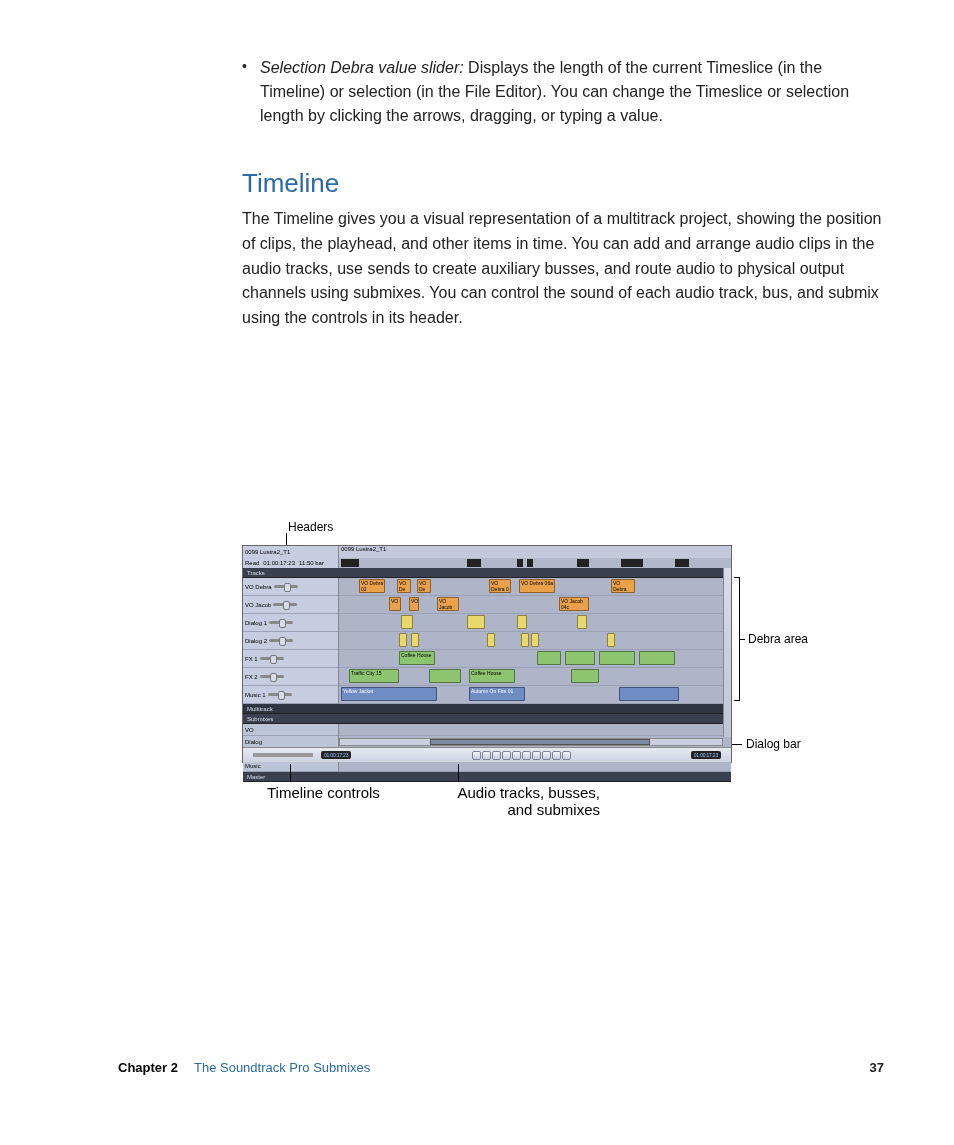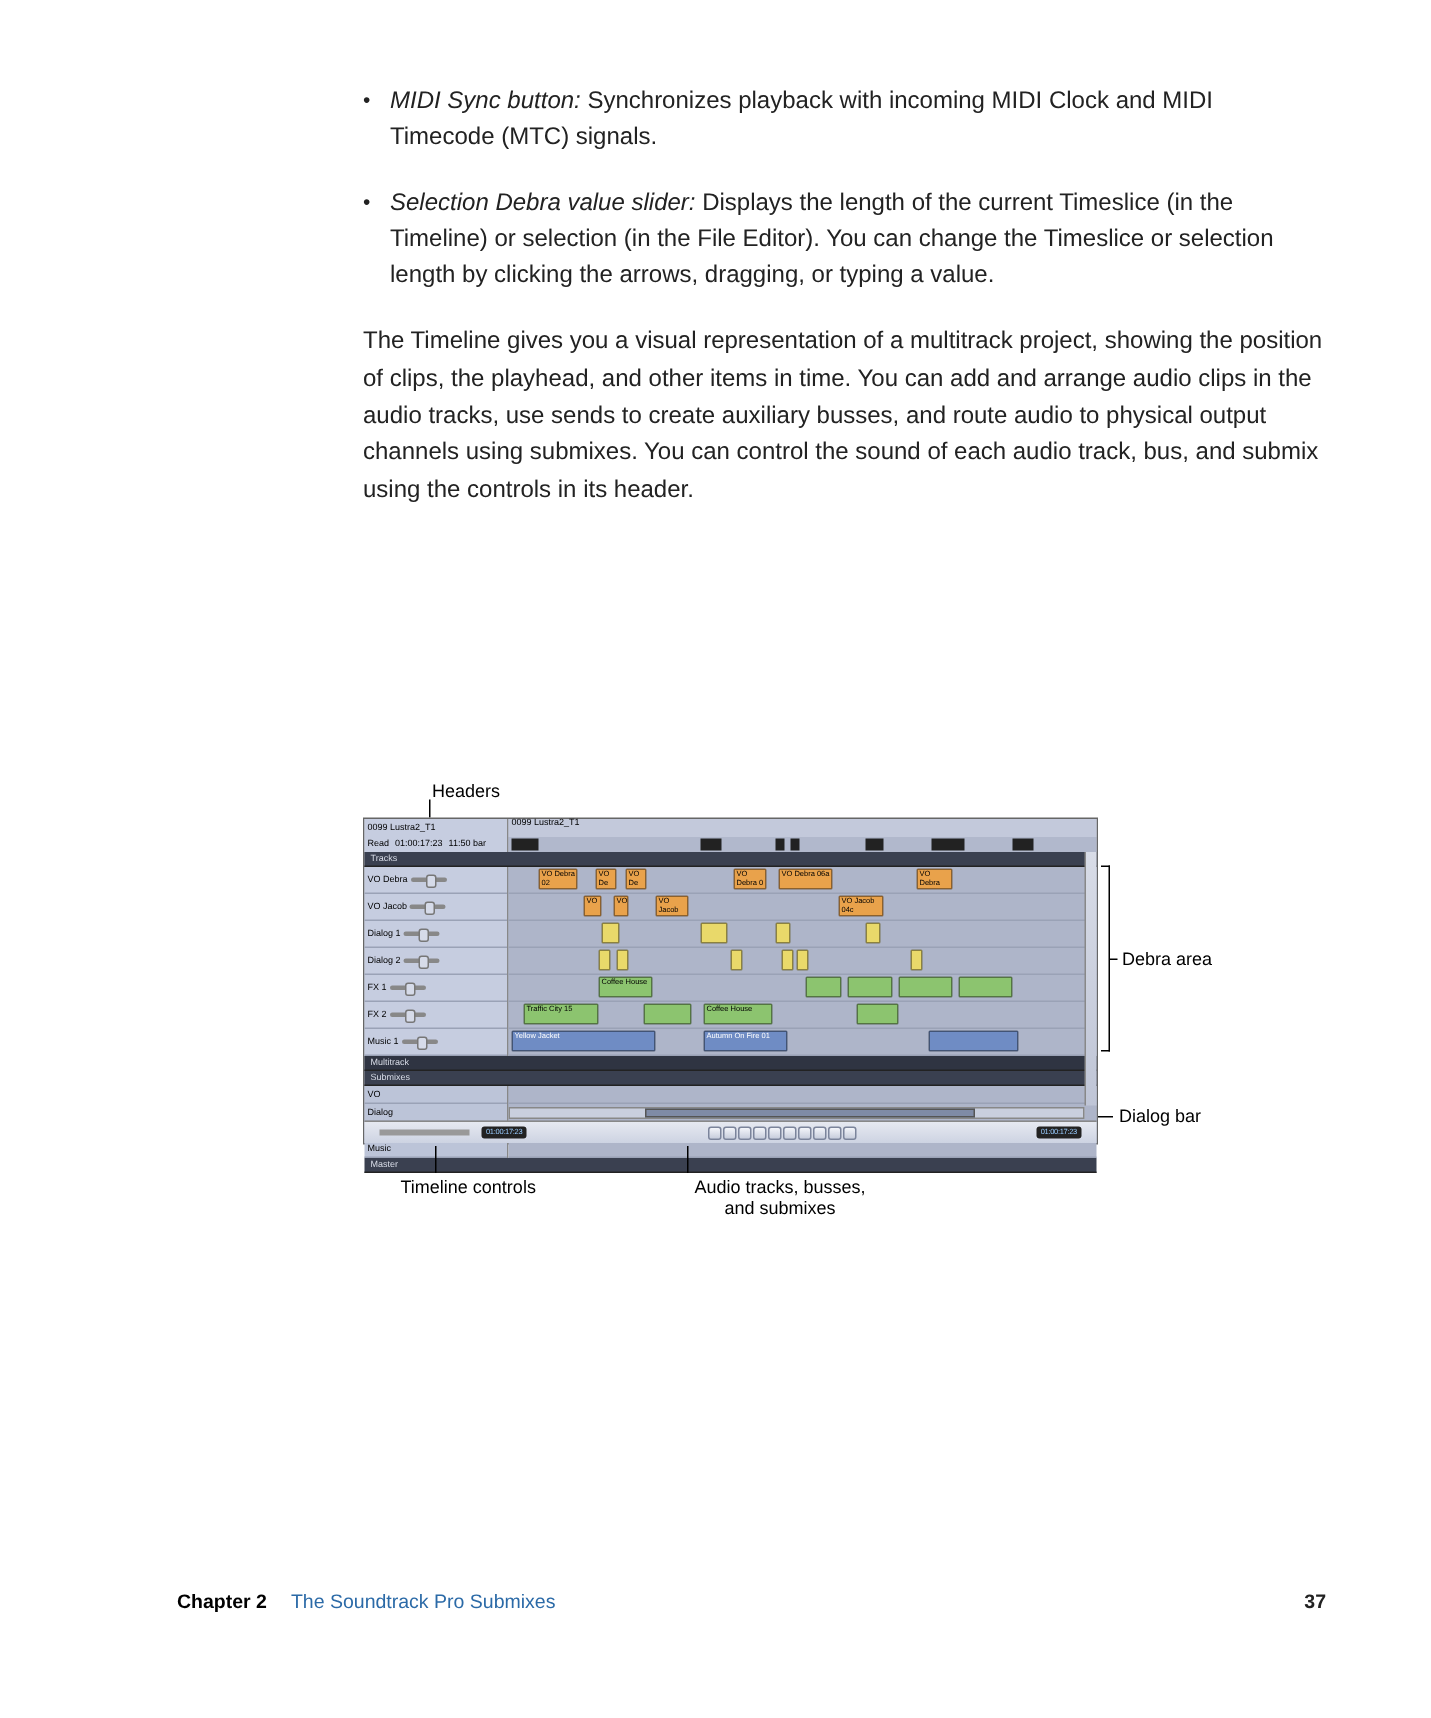--- a/index.html
+++ b/index.html
@@ -96,21 +96,21 @@
   .tl-scroll .thumb { position:absolute; left:90px; width:220px; top:0; bottom:0; background:#7f8ba6; border:1px solid #555; }
   .tl-bottom { position:absolute; left:0; right:0; bottom:0; height:15px; background:linear-gradient(#e6e9f1,#cdd3e2); border-top:1px solid #888; display:flex; align-items:center; gap:8px; padding:0 10px; }
   .tl-bottom .zoom { width:60px; height:4px; background:#999; position:relative; }
   .tl-bottom .tc { font-size:5px; letter-spacing:-.2px; background:#222; color:#9cf; padding:1px 3px; border-radius:2px; }
   .tl-bottom .btns { display:flex; gap:1px; margin-left:auto; margin-right:auto; }
   .tl-bottom .btn { width:9px; height:9px; background:linear-gradient(#f3f5fa,#c7cddc); border:1px solid #7b849b; border-radius:2px; }
   .tl-right { position:absolute; right:0; top:22px; bottom:25px; width:8px; background:linear-gradient(#d8dce7,#bfc5d6); border-left:1px solid #888; }
 
   
   .callout-right { position:absolute; font-size:12px; }
-  .callout-bottom { position:absolute; font-size:12px; text-align:center; }
+  .callout-bottom { position:absolute; font-size:15px; text-align:right; }
   .lead-h { position:absolute; height:1px; background:#000; }
   .lead-v { position:absolute; width:1px; background:#000; }
   .bracket { position:absolute; width:6px; border-top:1px solid #000; border-bottom:1px solid #000; border-right:1px solid #000; }
 
   
   .footer {
     position: absolute;
     left: 118px;
     right: 70px;
     bottom: 70px;
@@ -120,24 +120,24 @@
   }
   .footer .chap { font-weight: 700; color:#000; margin-right: 16px; }
   .footer .title { color:#2b6aa7; }
   .footer .pnum { margin-left:auto; font-weight:700; }
 </style>
 </head>
 <body>
 
 <div class="content">
   <ul class="def-list">
-    <li><span class="term">MIDI Sync button:</span><span>  Synchronizes playback with incoming MIDI Clock and MIDI Timecode (MTC) signals.</span></li>
     <li><span class="term">Selection Debra value slider:</span><span>  Displays the length of the current Timeslice (in the Timeline) or selection (in the File Editor). You can change the Timeslice or selection length by clicking the arrows, dragging, or typing a value.</span></li>
   </ul>
 
+  <h2 class="section">Timeline</h2>
   <p class="body">The Timeline gives you a visual representation of a multitrack project, showing the position of clips, the playhead, and other items in time. You can add and arrange audio clips in the audio tracks, use sends to create auxiliary busses, and route audio to physical output channels using submixes. You can control the sound of each audio track, bus, and submix using the controls in its header.</p>
 </div>
 
 <div class="diagram-wrap">
   <div class="label-headers">Headers</div>
   <div class="lead-headers"></div>
 
   <div class="tl-figure">
 
     <div class="tl-toprow">

